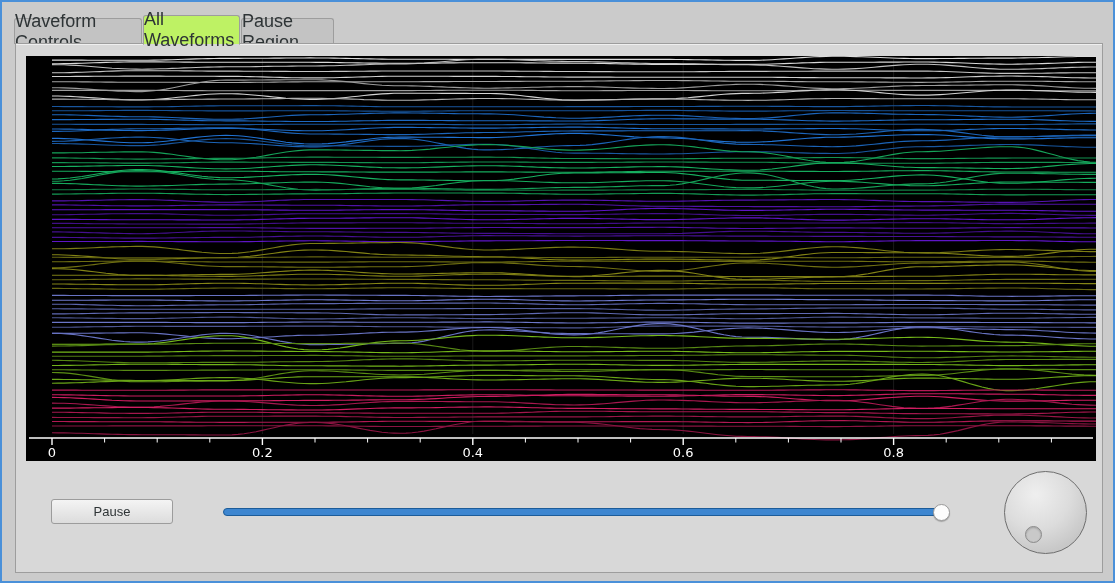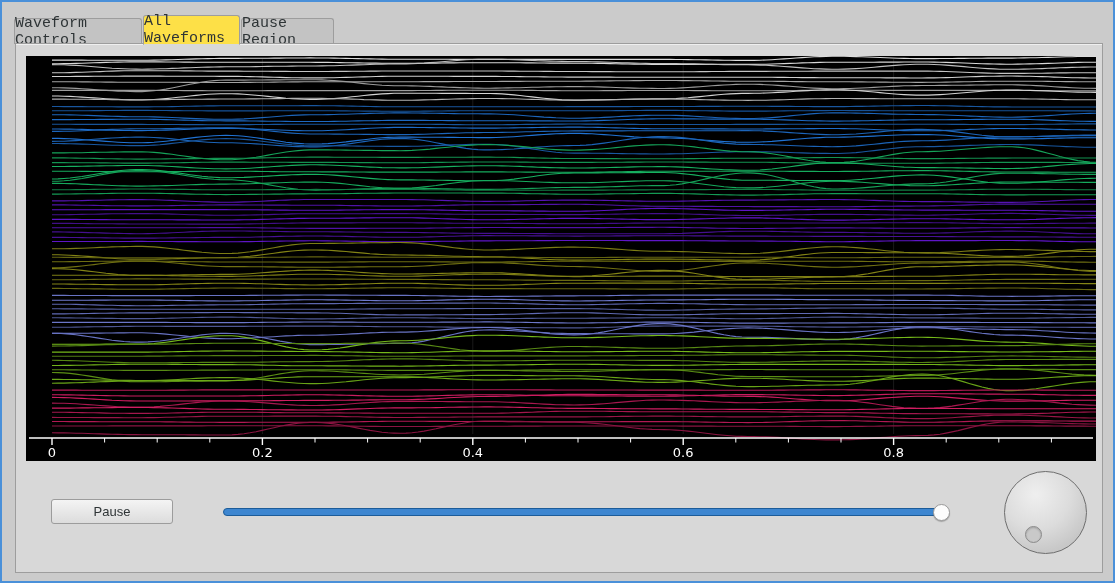--- a/index.html
+++ b/index.html
@@ -14,27 +14,27 @@
     border:2px solid #4a90d9;
     overflow:hidden;
   }
   
   .tab {
     position:absolute; top:16px; height:26px;
     background:#c3c3c3;
     border:1px solid #9d9d9d;
     border-bottom:none;
     border-radius:3px 3px 0 0;
-    display:flex; align-items:center; justify-content:flex-start;
-    font-size:15px; color:#2e3436;
-    z-index:2; cursor:pointer;font-family:Liberation Mono, monospace;
+    display:flex; align-items:center; justify-content:center;
+    font-size:18px; color:#2e3436;
+    z-index:2; cursor:pointer;
   }
   .tab.active {
     top:13px; height:30px;
-    background:#fde047;
+    background:#bef264;
     z-index:4;
     border-bottom:1px solid #d8d8d8;
   }
   
   .panel {
     position:absolute; left:13px; top:41px; width:1088px; height:530px;
     background:#d8d8d8;
     border:1px solid #9d9d9d;
     box-shadow: inset 0 1px 0 rgba(255,255,255,0.6);
     z-index:3;

